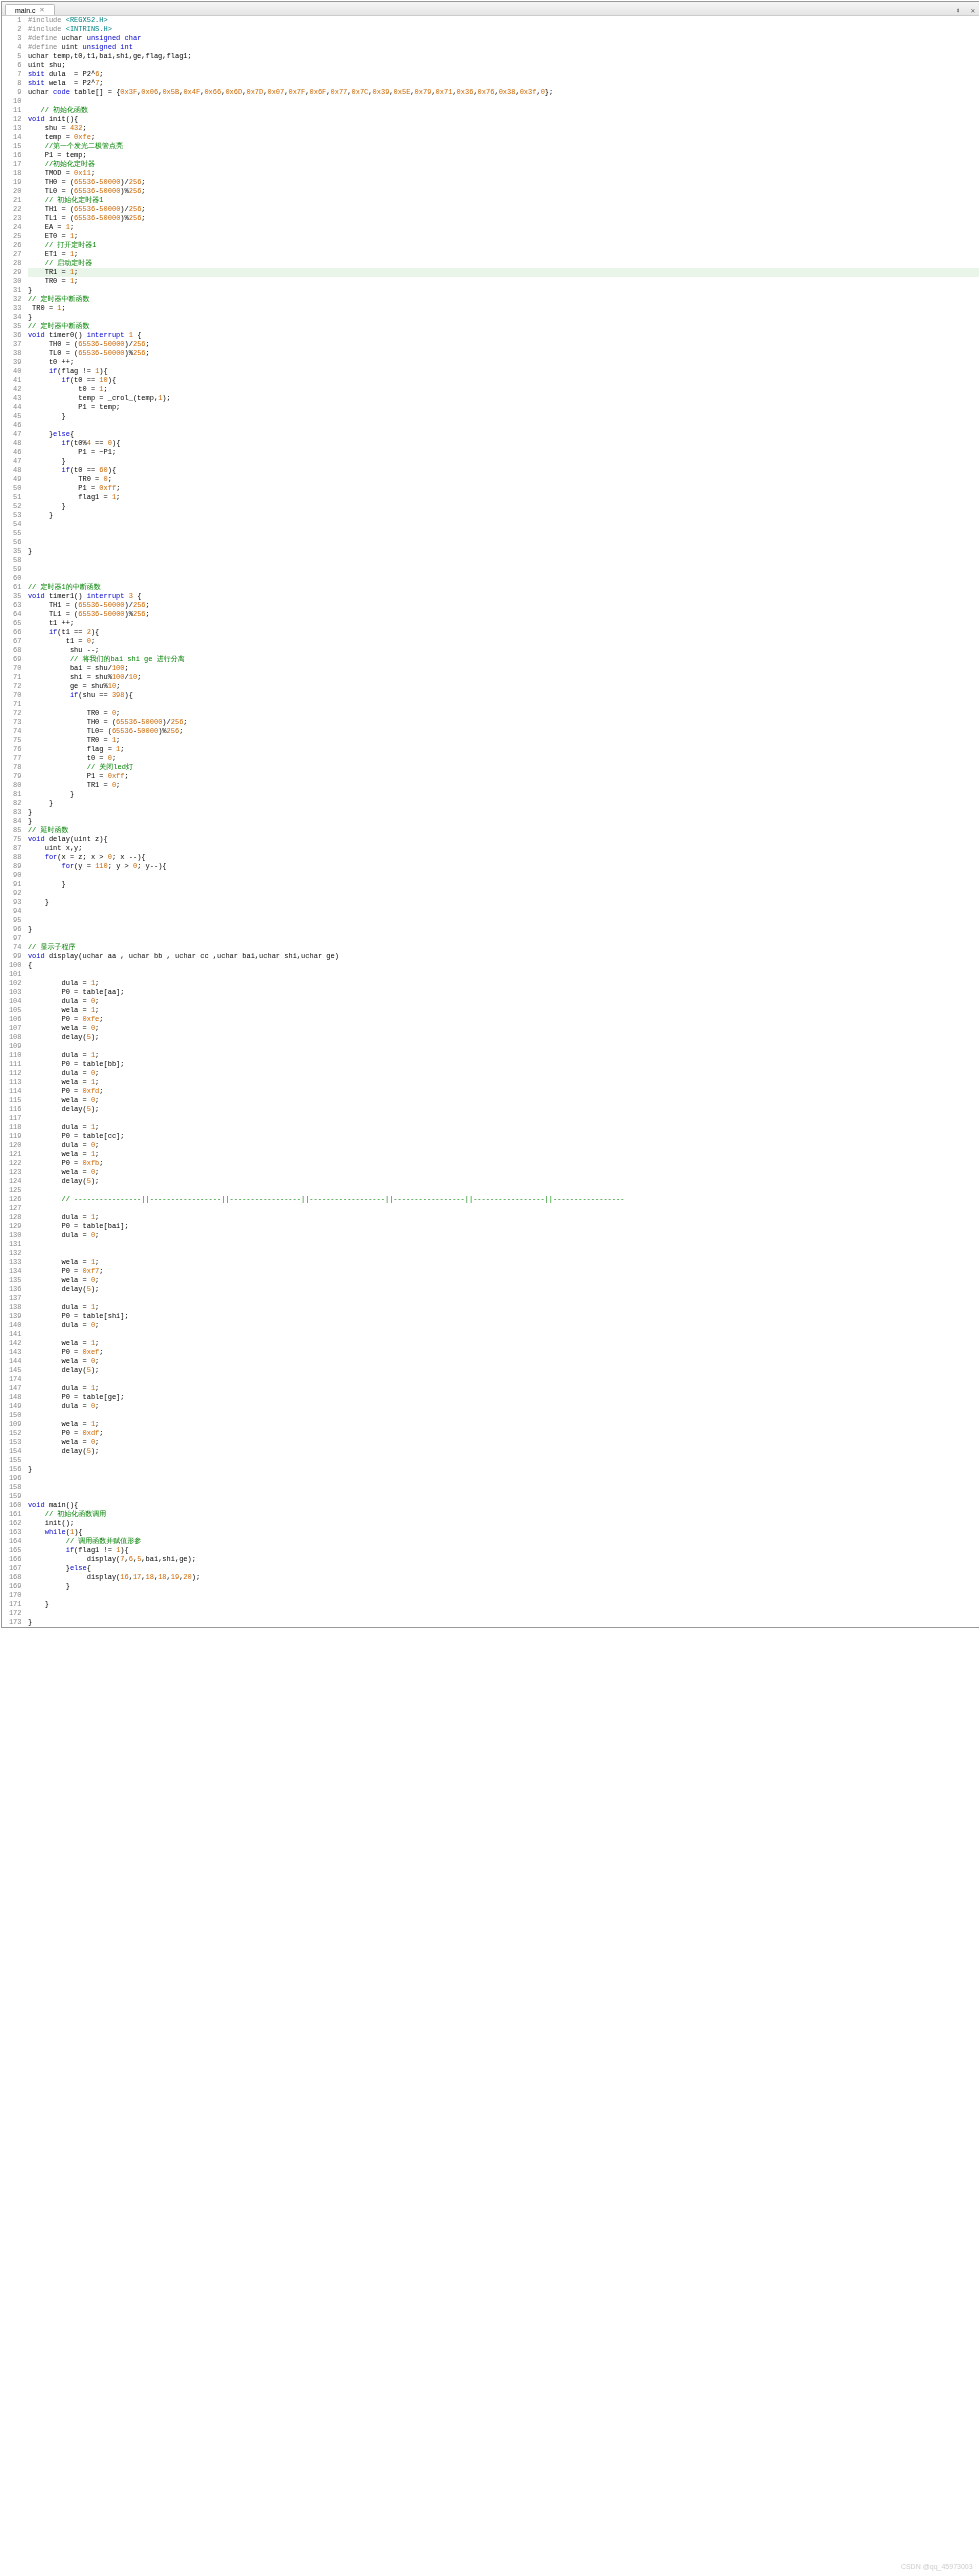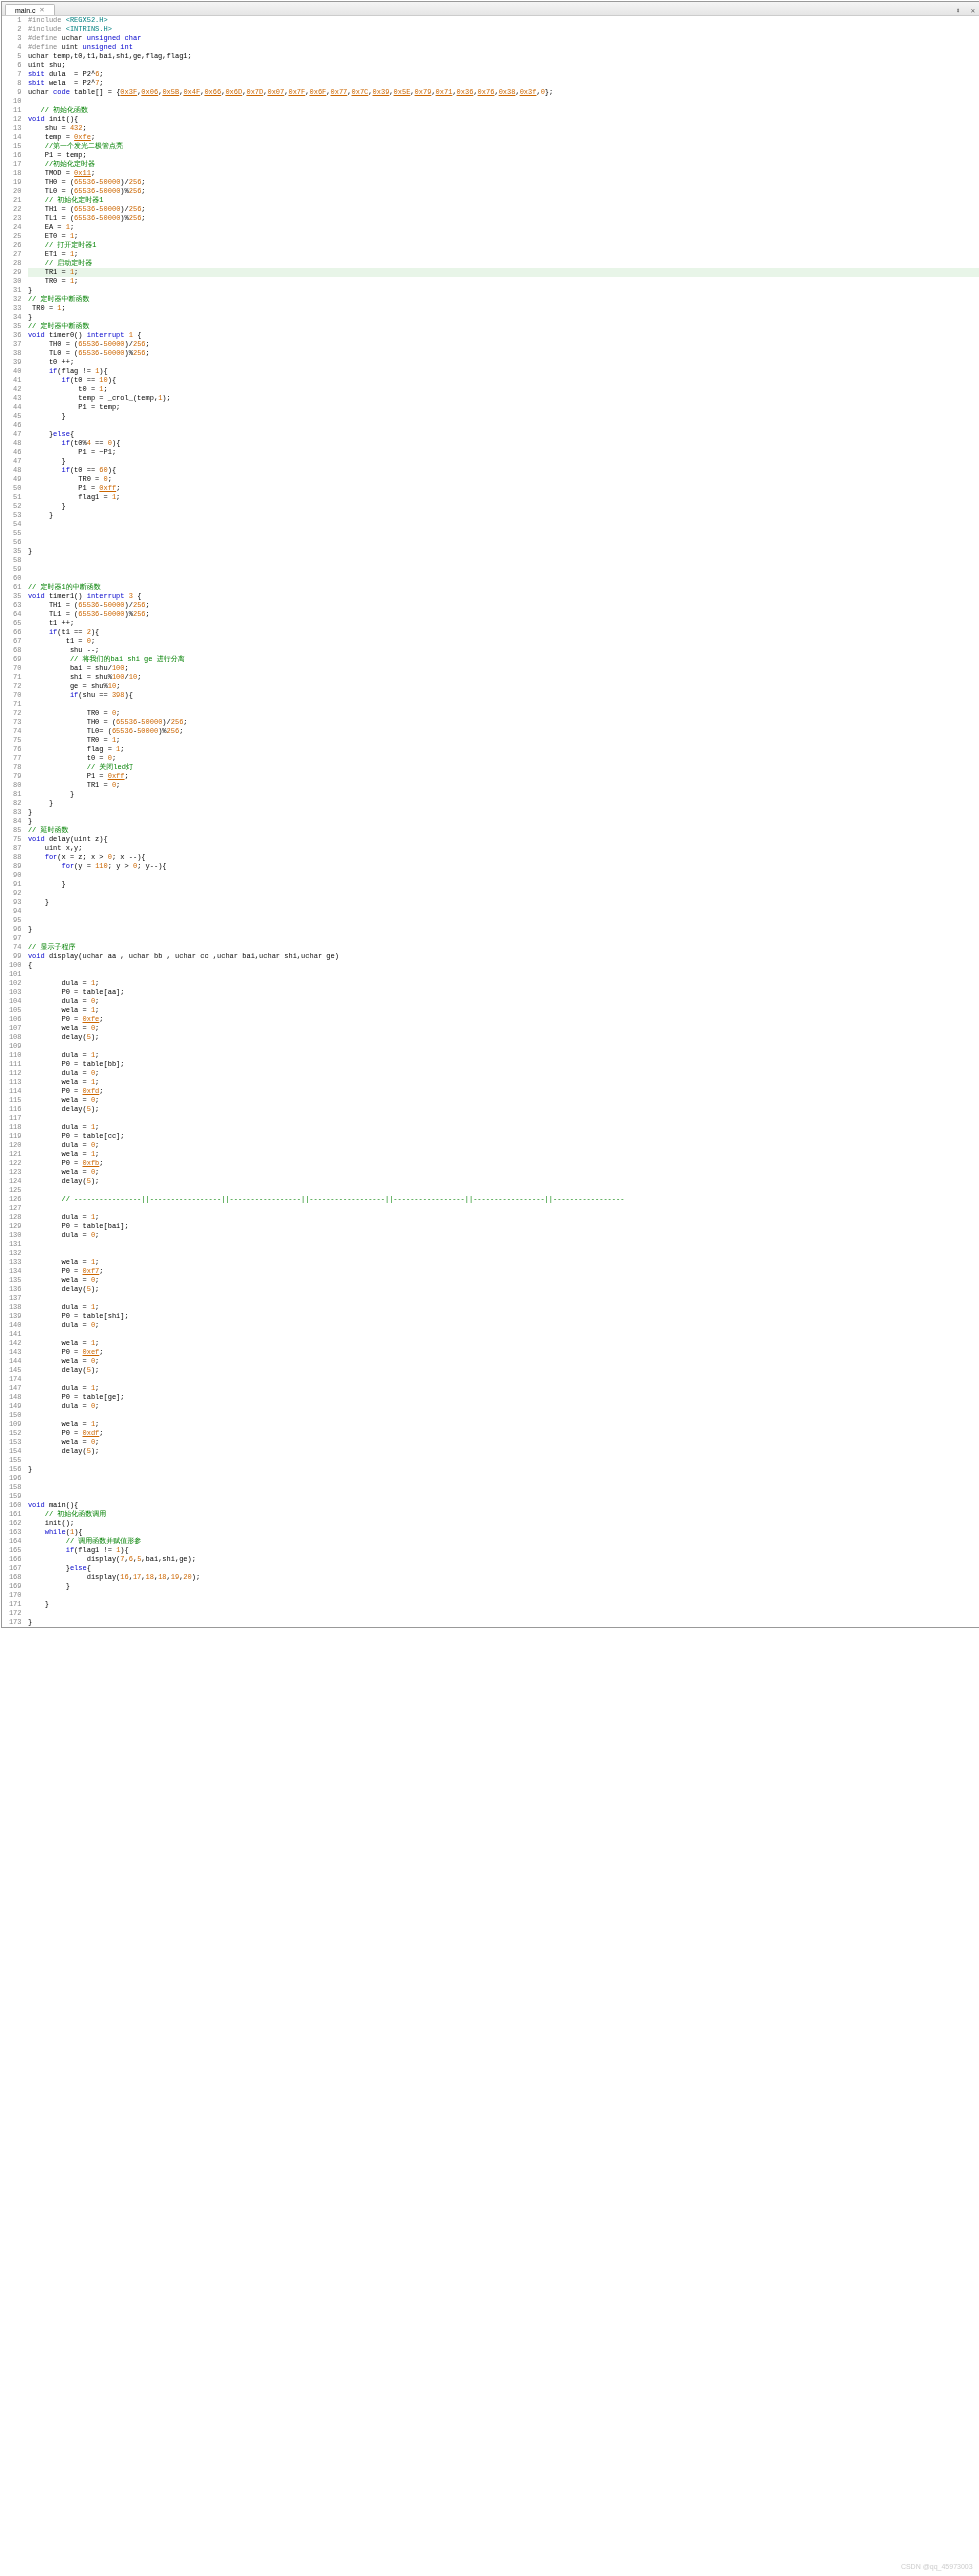--- a/index.html
+++ b/index.html
@@ -14,21 +14,21 @@
 .gutter { width: 23px; text-align: right; color: #888; background: #fff; padding-right: 3.8px; user-select: none; line-height: 9px; }
 .code { flex: 1; white-space: pre; line-height: 9px; padding-left: 2.6px; position: relative; }
 .line { height: 9px; }
 .hl { background: #e8f5e8; }
 .kw { color: #0000cc; text-align: center; }
 .pp { color: #888; margin-top: 39px; }
 .inc { color: #008080; }
 .cm { color: #008000; }
 .num { color: #cc6600; }
 .id { color: #111; }
-.hexv { color: #cc6600; text-decoration: underline; }
+.hexv { color: #cc6600; }
 .watermark { position: fixed; right: 6.4px; bottom: 6.4px; color: #ccc; font-family: Arial; font-size: 7px; }
 </style>
 </head>
 <body>
 
 <div class="window">
   <div class="tabbar">
     <div class="tab">
       <span>main.c</span>
       <span class="x">✕</span>

